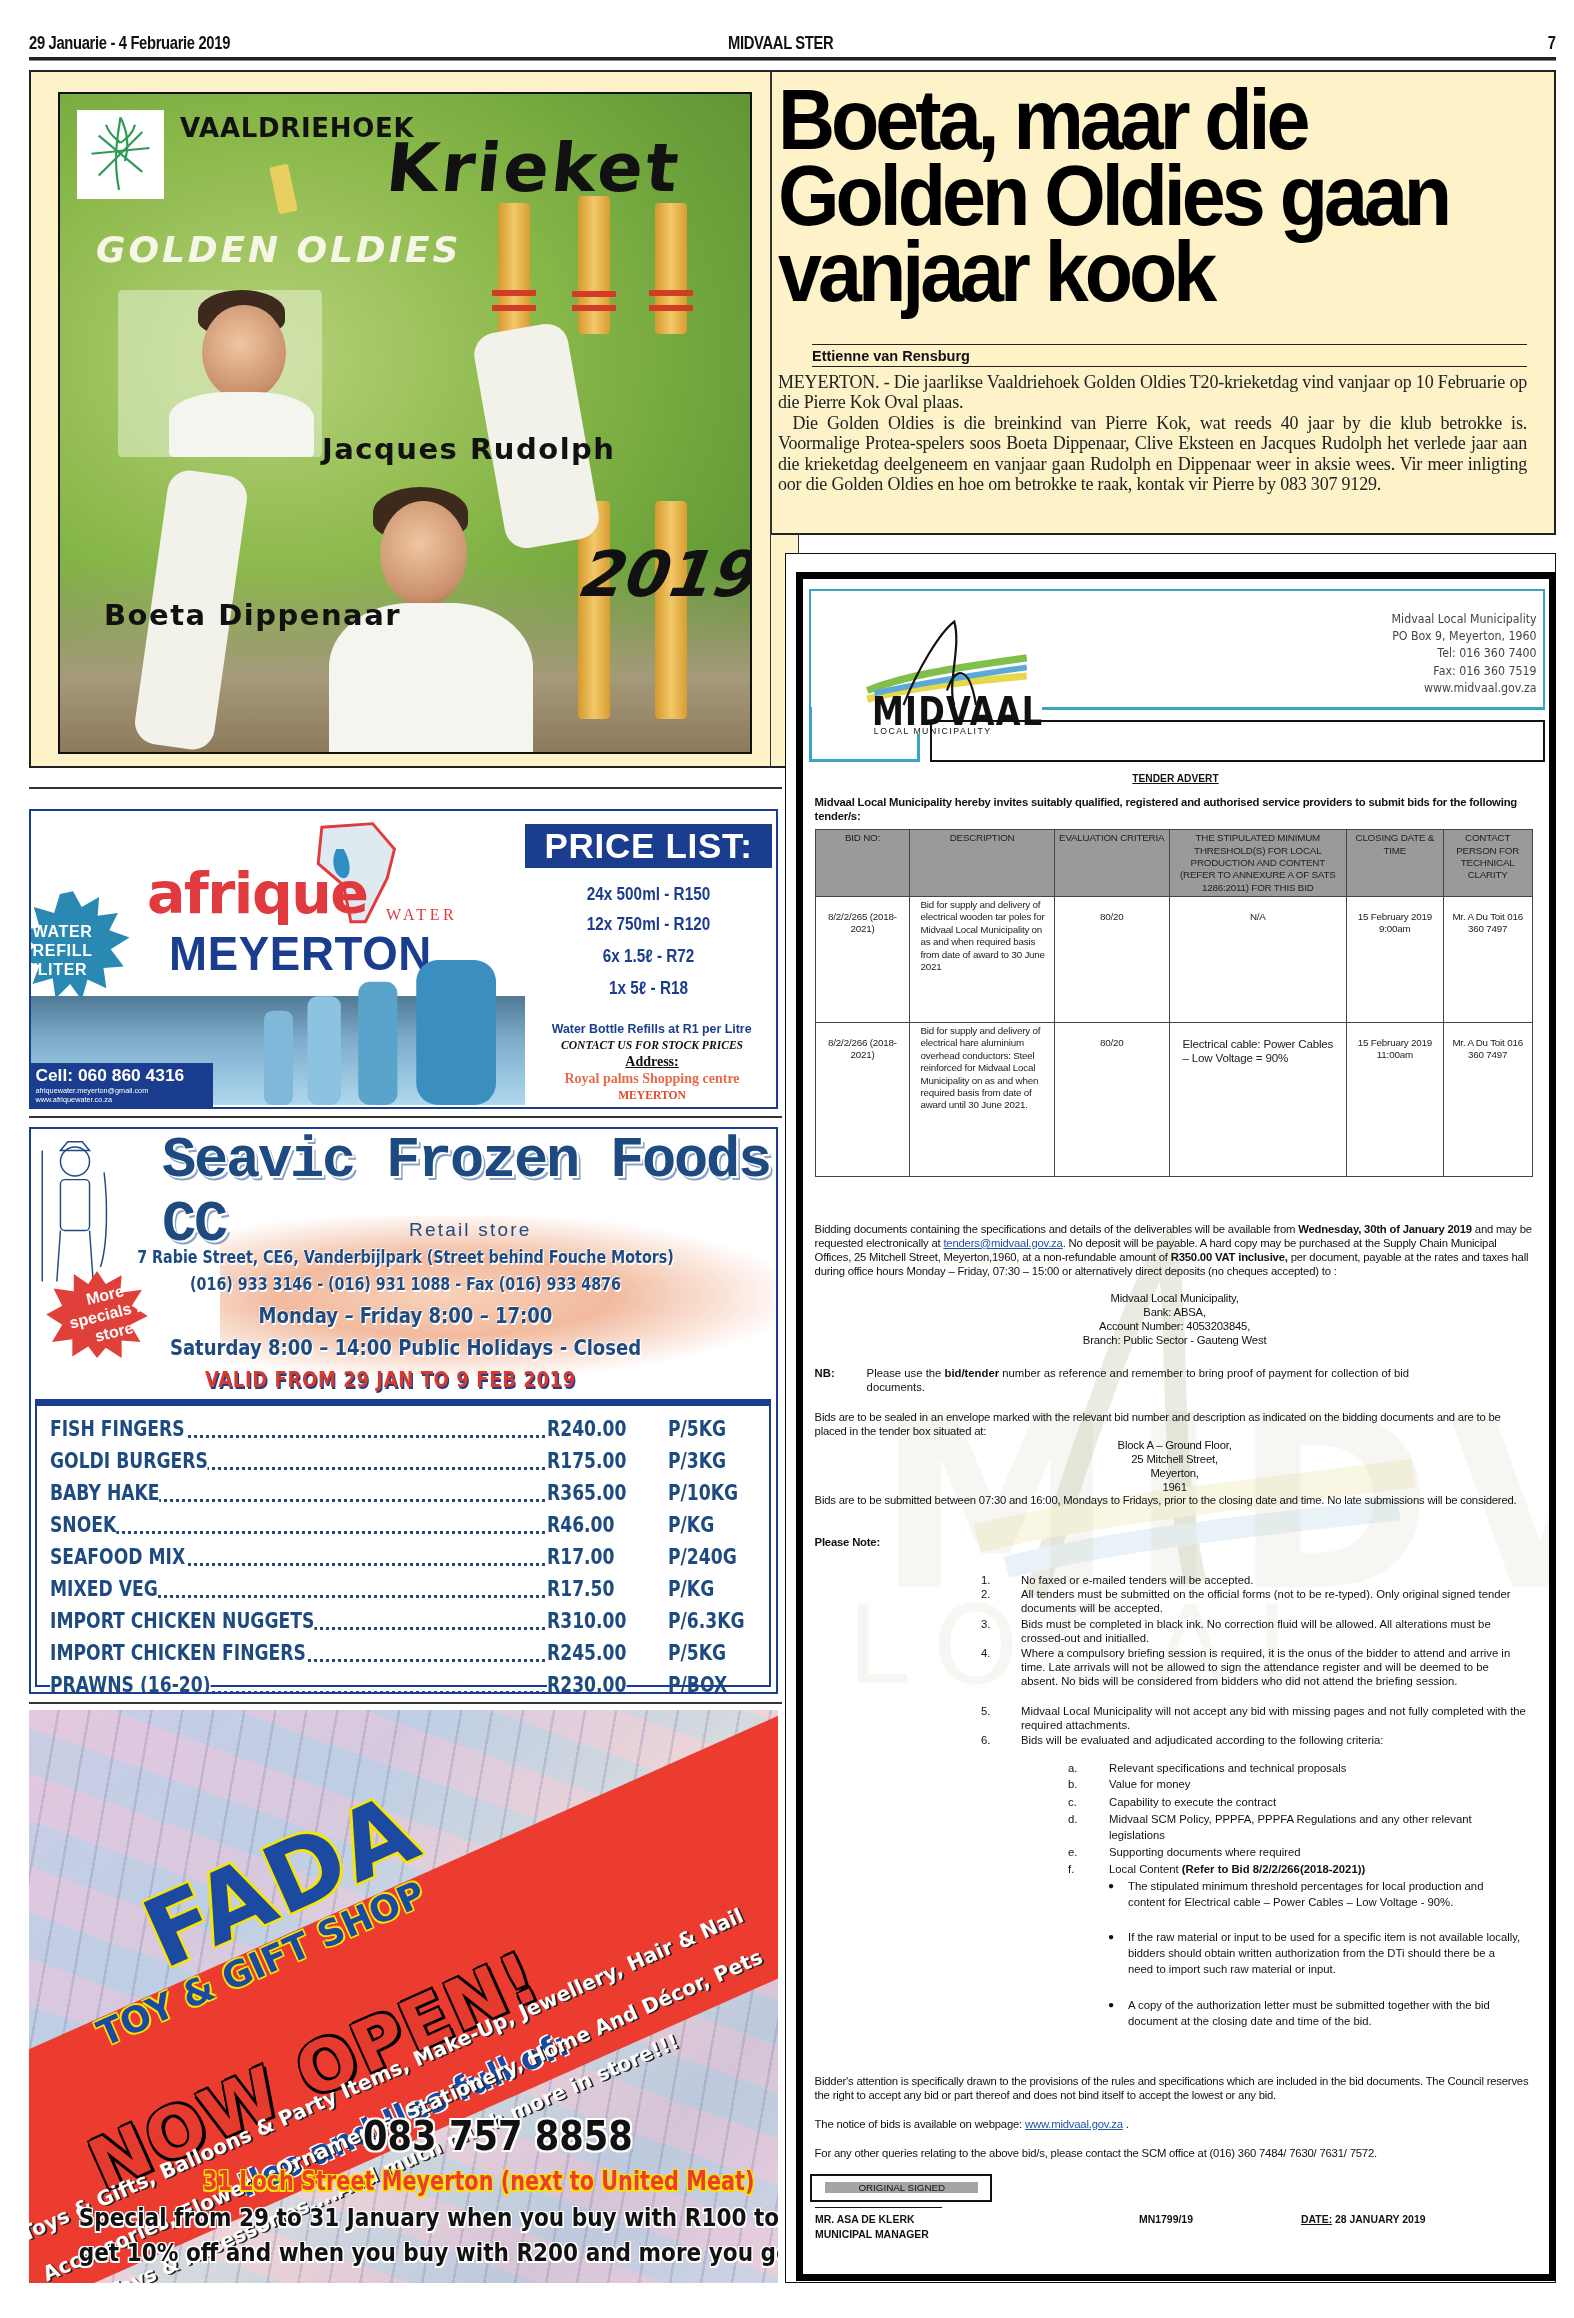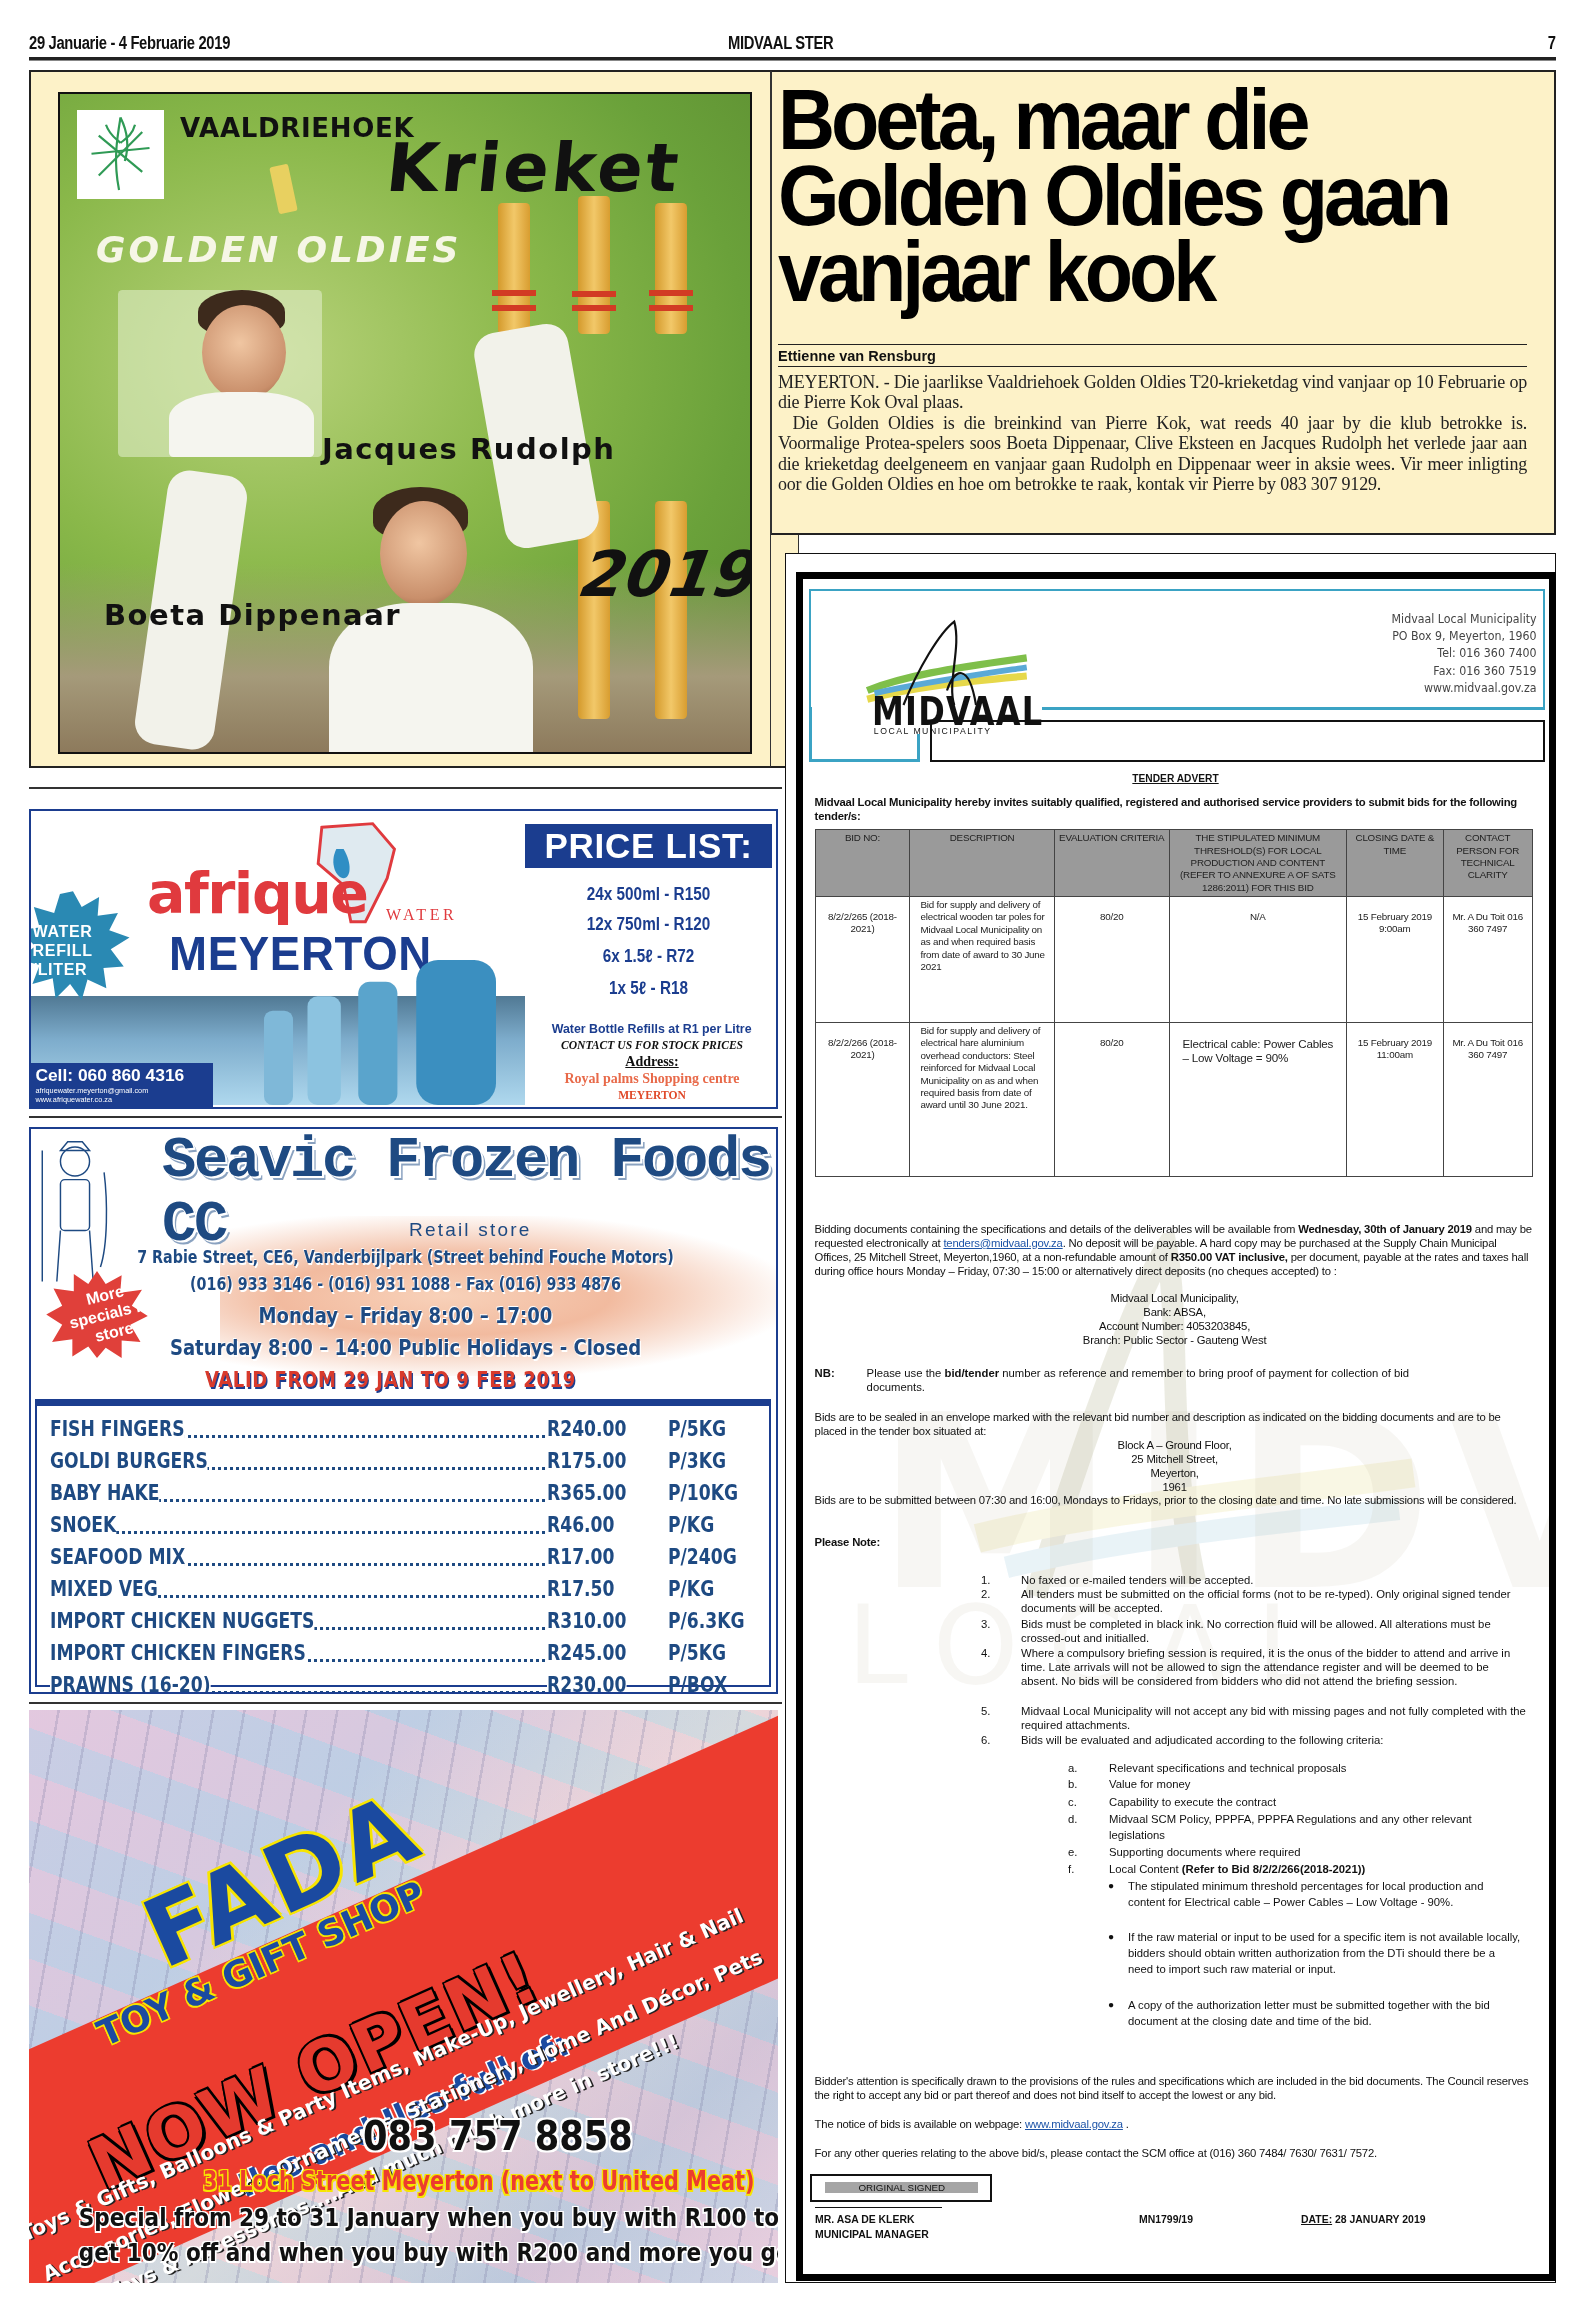--- a/index.html
+++ b/index.html
@@ -37,21 +37,21 @@
   .poster .hair { position: absolute; border-radius: 50% 50% 30% 30%; background: #3d2a1c; }
   .poster .shirt { position: absolute; background: #f5f5ef; border-radius: 40% 40% 4.4px 4.4px; }
   .poster .batter { position: absolute; background: #f2f2ea; border-radius: 22px; }
   .poster .jr { position: absolute; left: 262px; top: 338px; font-family: "DejaVu Sans", sans-serif; font-weight: bold; font-size: 29px; color: #111; letter-spacing: 1.5px; }
   .poster .bd { position: absolute; left: 44px; top: 504px; font-family: "DejaVu Sans", sans-serif; font-weight: bold; font-size: 29px; color: #111; letter-spacing: 1.5px; }
   .poster .year { position: absolute; left: 523px; top: 444px; font-family: "DejaVu Sans", sans-serif; font-weight: bold; font-style: italic; font-size: 63px; color: #111; transform: skewX(-10deg); }
 
   
   .article { position: absolute; left: 778px; top: 81px; width: 749px; }
   .headline { font-family: "Liberation Sans", sans-serif; font-weight: bold; font-size: 86px; line-height: 76px; letter-spacing: -4.4px; color: #000; transform: scaleX(0.92); transform-origin: left top; width: 814px; }
-  .byline { margin-top: 35px; border-top: 1.5px solid #222; border-bottom: 1.5px solid #222; padding: 2.9px 0 2.2px; font-weight: bold; font-size: 14.5px; transform-origin: left; }
+  .byline { margin-top: 35px; border-top: 1.5px solid #222; border-bottom: 1.5px solid #222; padding: 2.9px 0 2.2px; font-weight: bold; font-size: 14.5px; transform-origin: left; margin-left: 34px; }
   .body-text { margin-top: 5px; font-family: "Liberation Serif", serif; font-size: 18px; line-height: 20.4px; text-align: justify; color: #222; letter-spacing: -0.2px; }
   .body-text p { margin: 0; }
   .body-text p + p { text-indent: 14.5px; }
 
   
   .rule-left { position: absolute; left: 29px; width: 753px; height: 2.2px; background: #333; }
   .ad-box { position: absolute; left: 29px; width: 749px; }
 
   
   .afrique { top: 809px; height: 300px; border: 2.9px solid #1b3d8f; background: #fff; overflow: hidden; }

